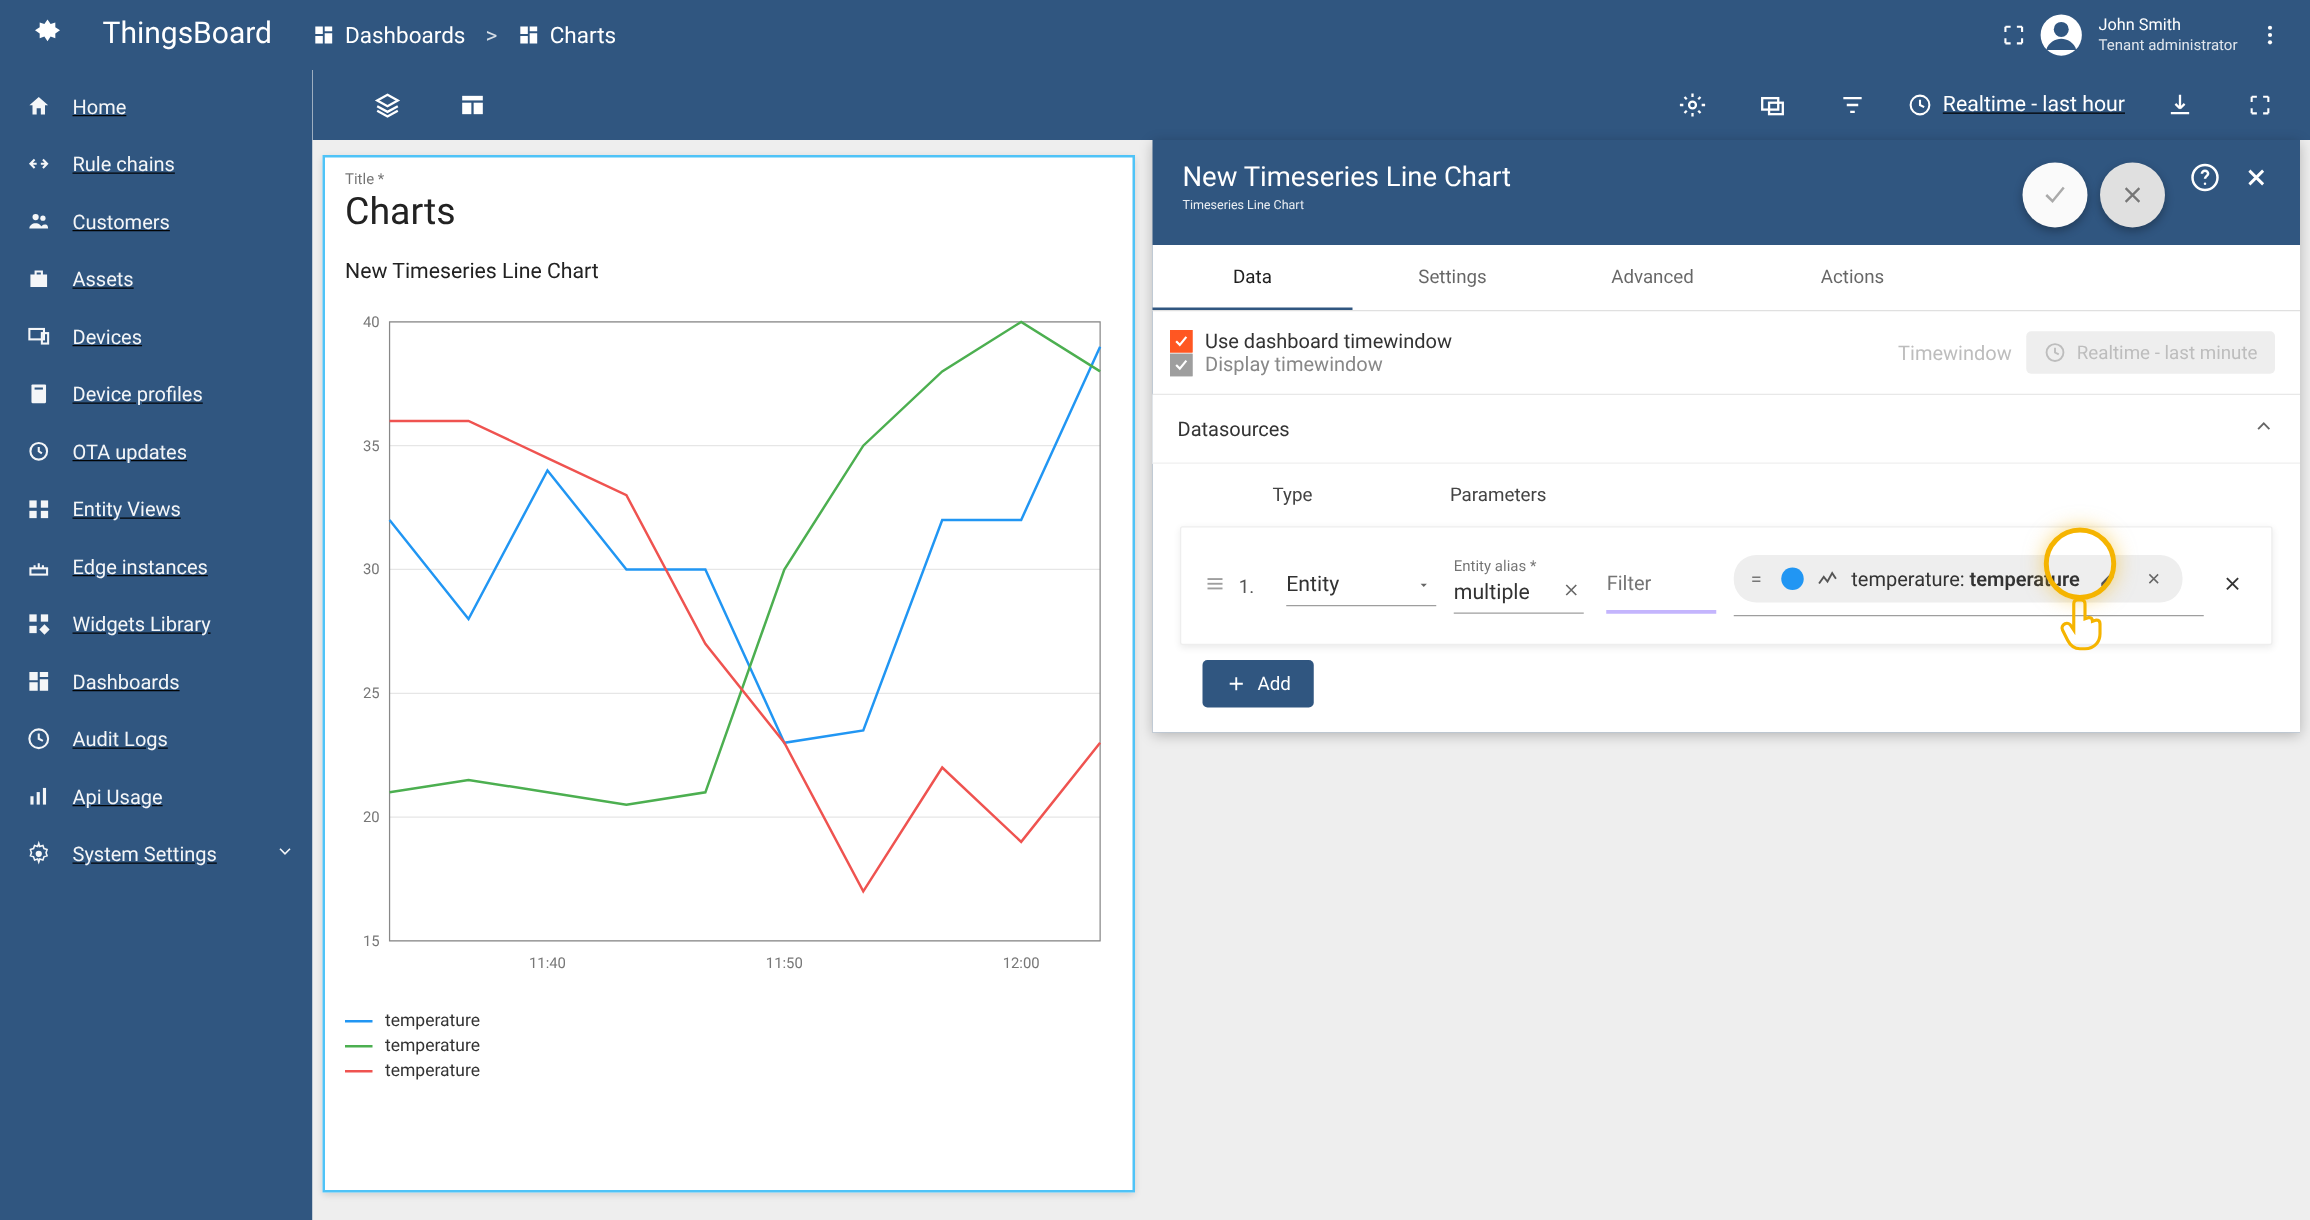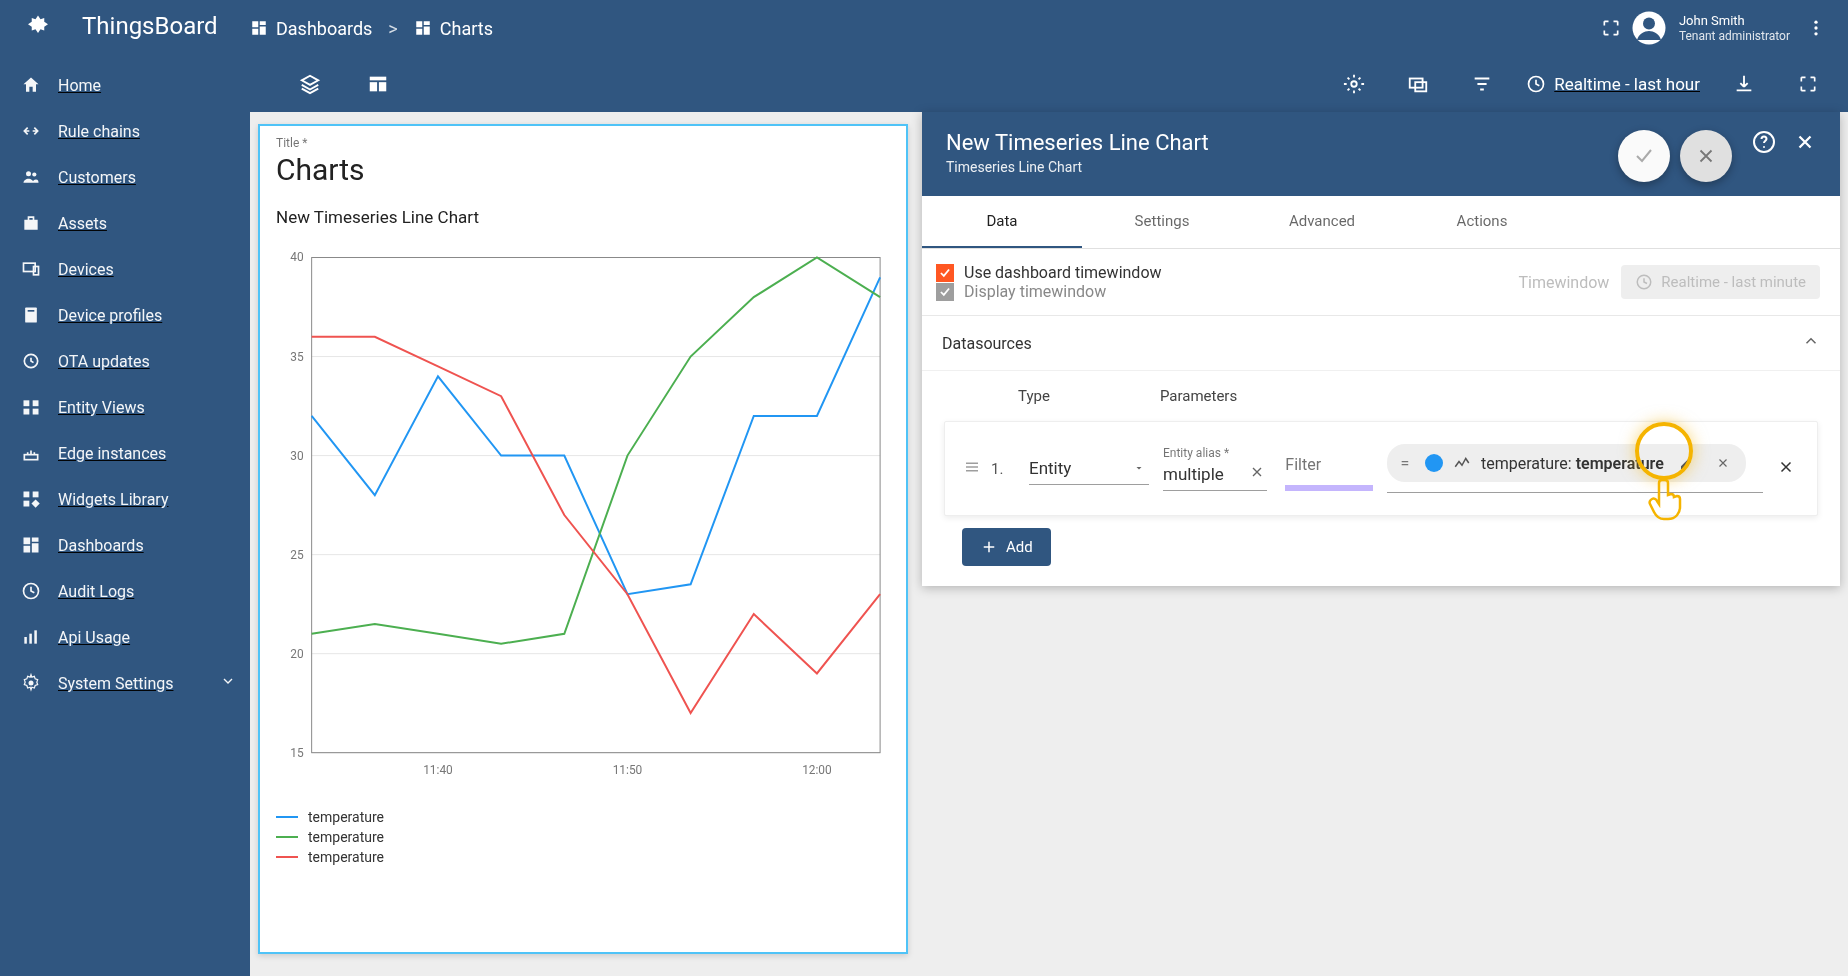--- a/index.html
+++ b/index.html
@@ -39,21 +39,21 @@
   .grid-line { stroke: #e6e6e6; stroke-width: 1; }
   .axis-line { stroke: #888; stroke-width: 1; }
   .legend { margin-top: 14px; display: flex; flex-direction: column; gap: 4px; font-size: 14px; color: #333; }
   .legend-item { display: flex; align-items: center; gap: 10px; }
   .legend-line { width: 22px; height: 2px; }
   
   .panel { position: absolute; left: 672px; top: 56px; right: 8px; background: #305680; color: #fff; box-shadow: 0 2px 10px rgba(0,0,0,.25); }
   .panel-head { padding: 18px 24px 14px 24px; display: flex; align-items: flex-start; }
   .panel-titles { display: flex; flex-direction: column; gap: 4px; }
   .panel-title { font-size: 22px; font-weight: 400; }
-  .panel-sub { font-size: 14px; opacity: .9; }
+  .panel-sub { font-size: 10px; opacity: .9; }
   .panel-actions { margin-left: auto; display: flex; align-items: center; gap: 10px; }
   .round-btn { width: 52px; height: 52px; border-radius: 50%; display: flex; align-items: center; justify-content: center; box-shadow: 0 3px 8px rgba(0,0,0,.3); }
   .round-btn.ok { background: #fafafa; color: #888; }
   .round-btn.cancel { background: #e0e0e0; color: #666; }
   .help-close { display: flex; align-items: center; gap: 18px; margin-left: 20px; }
   .panel-body { background: #fff; color: #333; }
   .tabs { display: flex; border-bottom: 1px solid #e0e0e0; }
   .tab { padding: 16px 0; width: 160px; text-align: center; font-size: 15px; color: rgba(0,0,0,.6); cursor: pointer; }
   .tab.active { color: #212121; border-bottom: 2px solid #305680; }
   .tw-section { padding: 14px 20px 14px 14px; display: flex; align-items: center; gap: 18px; border-bottom: 1px solid #e8e8e8; }
@@ -69,21 +69,21 @@
   .ds-row-wrap { padding: 8px 22px 20px 22px; }
   .ds-row { background: #fff; border: 1px solid #eee; box-shadow: 0 2px 6px rgba(0,0,0,.08); padding: 22px 22px 22px 18px; display: flex; align-items: center; gap: 14px; border-radius: 2px; position: relative; }
   .ds-index { display: flex; align-items: center; gap: 10px; color: #555; font-size: 15px; width: 52px; }
   .drag-icon { color: #9e9e9e; }
   .entity-select { width: 120px; border-bottom: 1px solid #9e9e9e; padding: 6px 4px 6px 0; display: flex; align-items: center; justify-content: space-between; font-size: 17px; color: #333; }
   .alias-block { display: flex; flex-direction: row; width: 210px; gap: 18px; }
   .alias-label { font-size: 12px; color: rgba(0,0,0,.55); }
   .alias-input { border: none; border-bottom: 1px solid #9e9e9e; font-size: 17px; padding: 4px 28px 6px 0; width: 100%; color: #333; position: relative; }
   .alias-wrap { position: relative; }
   .alias-x { position: absolute; right: 2px; top: 4px; color: #777; cursor: pointer; }
-  .filter-input { border: none; border-bottom: 6px solid #c4b5fd; font-size: 16px; padding: 4px 0 6px 0; width: 100%; color: #0f172a; }
+  .filter-input { border: none; border-bottom: 3px solid #c4b5fd; font-size: 16px; padding: 4px 0 6px 0; width: 100%; color: #0f172a; }
   .chip { display: inline-flex; align-items: center; gap: 10px; background: #eeeeee; border-radius: 18px; padding: 6px 10px 6px 8px; font-size: 16px; color: #333; }
   .chip .dot { width: 18px; height: 18px; border-radius: 50%; background: #2196f3; }
   .chip .eq { color: #777; width: 20px; height: 20px; display: flex; align-items: center; justify-content: center; }
   .chip .label .b { font-weight: 600; }
   .chip .mini-btn { width: 26px; height: 26px; display: flex; align-items: center; justify-content: center; cursor: pointer; color: #555; }
   .chip-line { border-bottom: 1px solid #9e9e9e; padding-bottom: 10px; flex: 1; position: relative; }
   .row-x { color: #444; cursor: pointer; }
   .add-btn { display: inline-flex; align-items: center; gap: 8px; background: #305680; color: #fff; padding: 10px 18px; margin: 12px 0 0 18px; border-radius: 4px; font-size: 15px; cursor: pointer; }
   
   .highlight-ring { position: absolute; width: 58px; height: 58px; border: 4px solid #f5b400; border-radius: 50%; box-shadow: 0 0 16px rgba(245,180,0,.5); pointer-events: none; }

